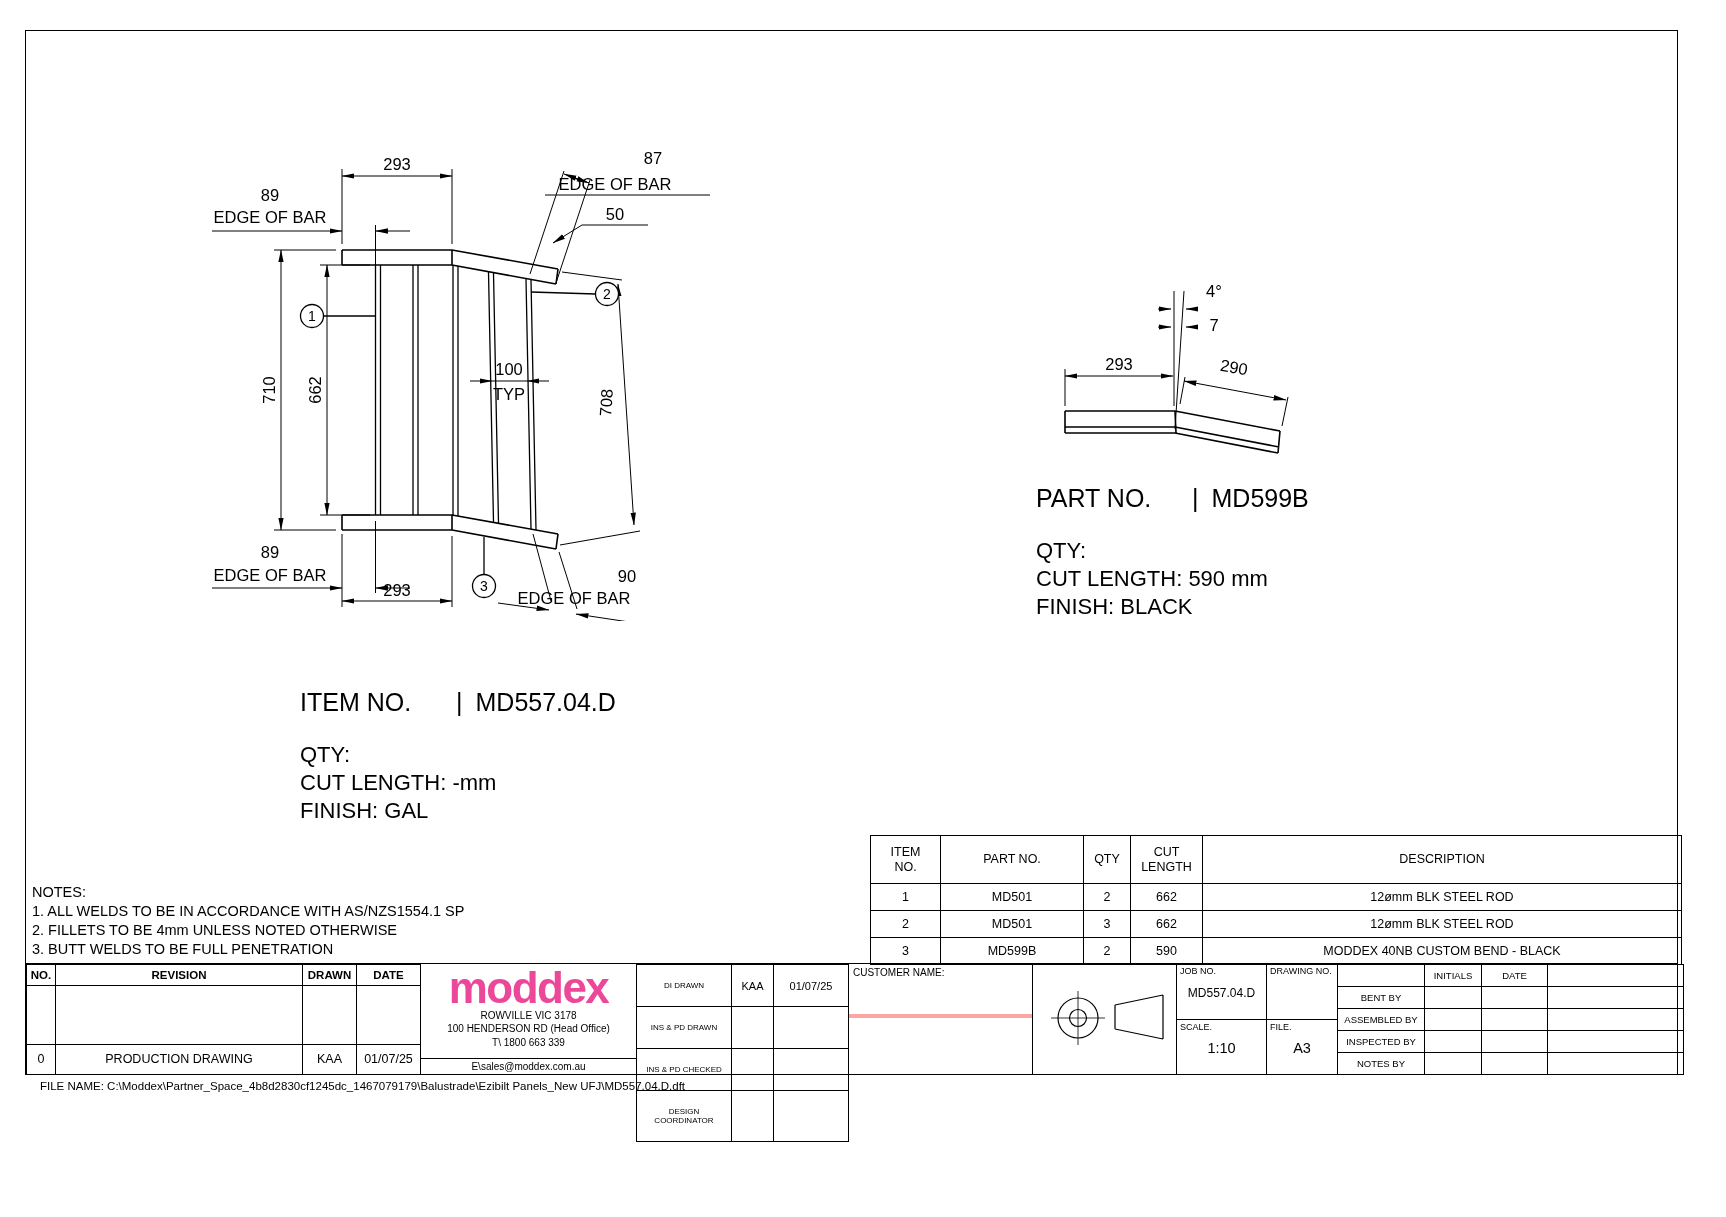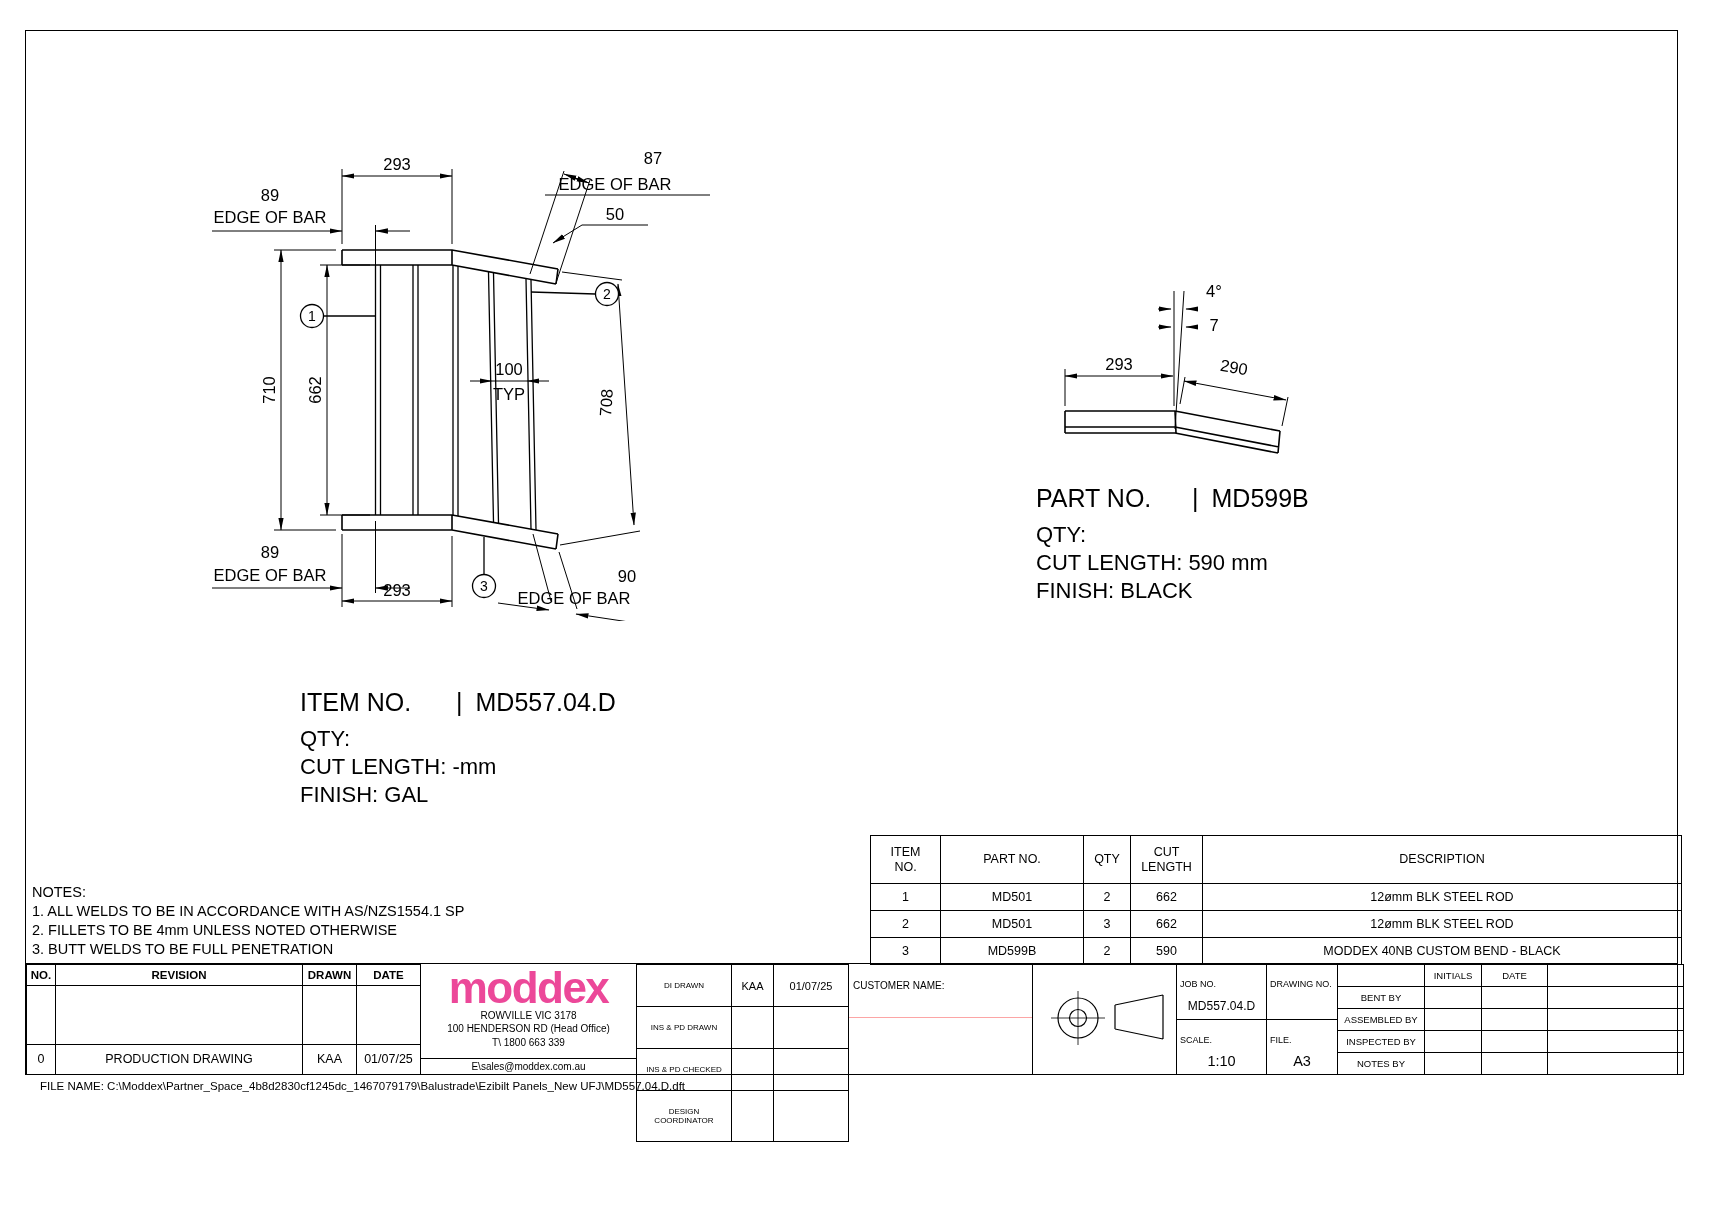--- a/index.html
+++ b/index.html
@@ -15,21 +15,21 @@
   .main-svg{position:absolute;left:144px;top:110px}
   .bend-svg{position:absolute;left:1004px;top:230px}
 
   
   .info-block{position:absolute;white-space:nowrap}
   .item-pos{left:274px;top:656px}
   .part-pos{left:1010px;top:452px}
   .info-big{display:flex;align-items:baseline;font-size:25px;line-height:30px}
   .info-big .lbl{width:156px}
   .info-big .pipe{margin-right:13px}
-  .info-rest{margin-top:8px}
+  .info-rest{margin-top:24px}
   .ml{font-size:22px;line-height:28px}
 
   
   .notes{position:absolute;left:6px;top:852px;font-size:14.5px;line-height:19px;white-space:nowrap}
 
   
   .bom{position:absolute;left:844px;top:804px;width:811px;height:128px;font-size:12.5px}
   .bom .hdr td{height:48px;line-height:1.2}
   .bom .r td{height:27px}
 
@@ -43,32 +43,32 @@
   .logo-block{width:215px;height:111px;flex:none;display:flex;flex-direction:column;align-items:center}
   .brand{font-size:44px;font-weight:800;line-height:42px;letter-spacing:-1.5px;margin-top:3px}
   .addr{font-size:10px;line-height:13.4px}
   .email{margin-top:auto;align-self:stretch;text-align:center;border-top:1px solid #000;font-size:10px;line-height:15px;padding-bottom:1px}
 
   .sign-table{width:212px;height:111px;flex:none;font-size:11px}
   .sign-table td{height:27px}
   .sign-table .lab{font-size:8px;padding:16px 1px}
 
   .cust-block{width:183px;height:111px;flex:none}
-  .cust-top{height:54px;border-bottom:1px solid #fca5a5;padding:16px 4px;font-size:10px;text-align:left}
+  .cust-top{height:54px;border-bottom:4px solid #fca5a5;padding:3px 4px;font-size:10px;text-align:left}
   .cust-bot{height:56px;padding:3px 4px;font-size:10px;text-align:left}
   .proj-val{font-size:10.5px;line-height:13.5px}
   .proj-val.first{margin-top:3px}
 
   .proj-sym{width:145px;height:111px;flex:none;border-left:1px solid #000;border-right:1px solid #000}
 
   .job-block{width:90px;height:111px;flex:none;border-right:1px solid #000}
   .dwg-block{width:70px;height:140px;flex:none}
   .jb{height:56px}
   .jb.top{border-bottom:1px solid #000}
-  .sl{font-size:9px;padding:15px 0 0 3px;text-align:left}
+  .sl{font-size:9px;padding:2px 0 0 3px;text-align:left}
   .jv{text-align:center;font-size:12px;margin-top:10px}
   .sv{text-align:center;font-size:14.5px;margin-top:8px}
 
   .appr-table{width:346px;height:111px;flex:none;font-size:9.5px}
   .appr-table td{height:22px}
 
   .filename{position:absolute;left:40px;top:1080px;font-size:11.5px;white-space:nowrap}
 </style>
 </head>
 <body>

